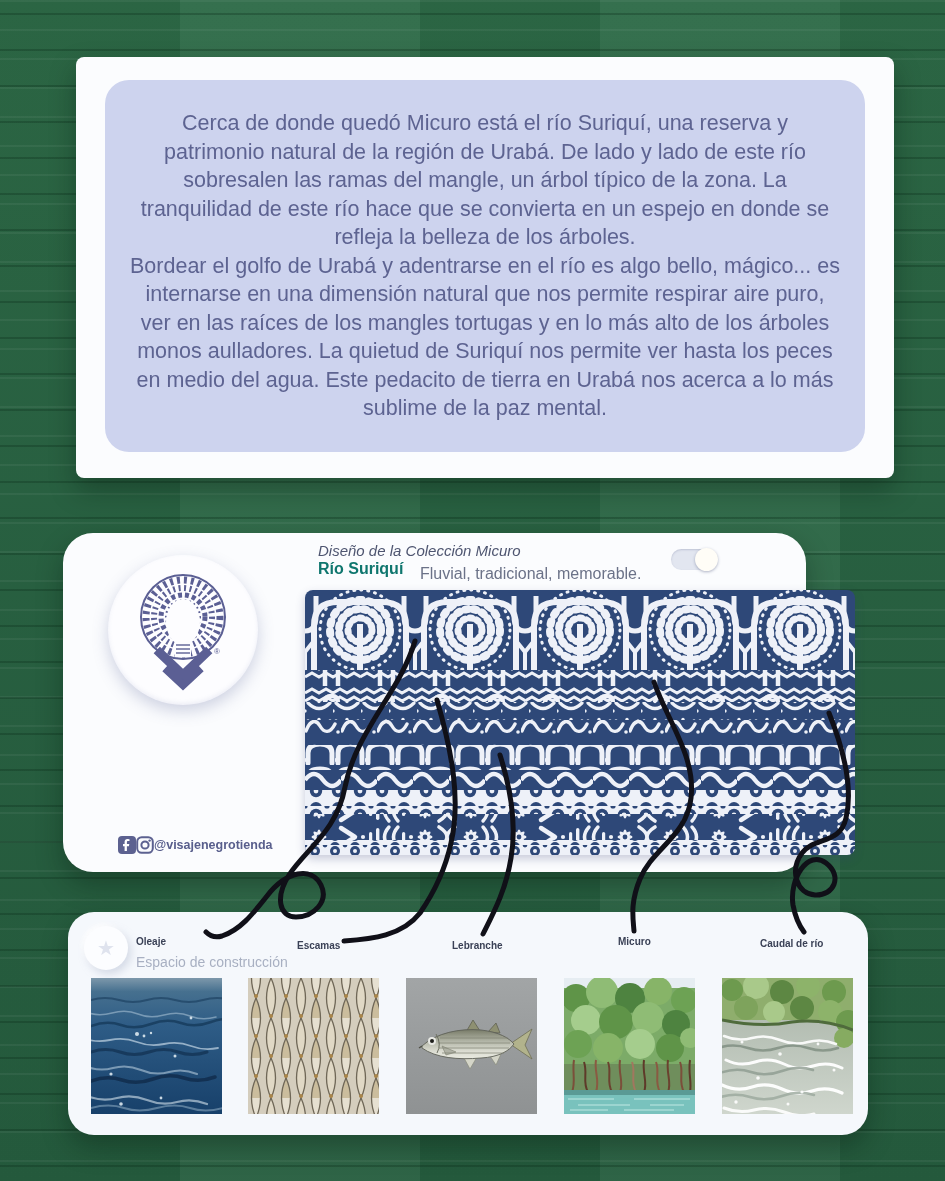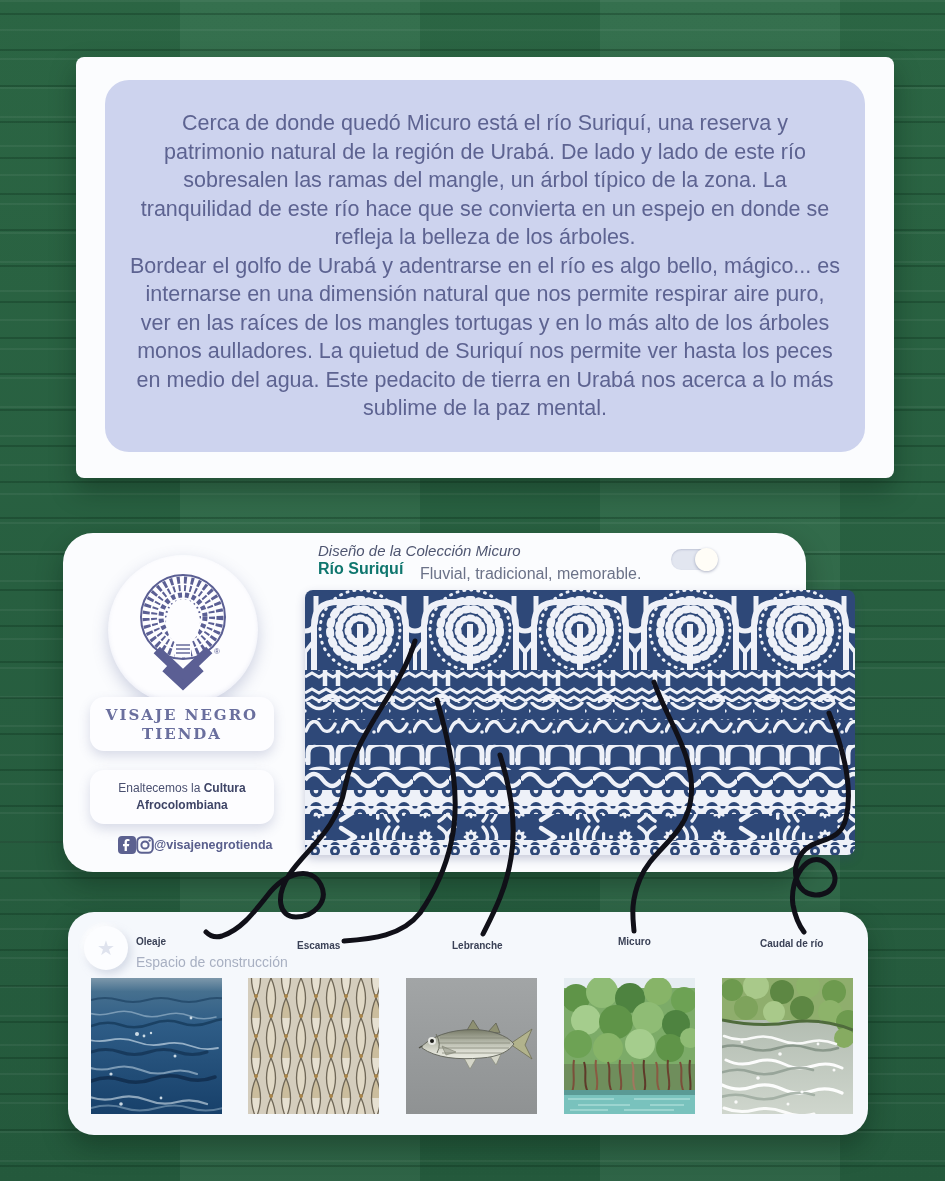--- a/index.html
+++ b/index.html
@@ -90,29 +90,21 @@
             <line x1="68" y1="98" x2="82" y2="98"></line>
         </g>
         <g stroke="#5b5f94" fill="none" stroke-linecap="square">
           <path d="M52,98 L75,120 L98,98" stroke-width="9"></path>
           <path d="M60,116 L75,130 L90,116" stroke-width="8"></path>
         </g>
         <text x="106" y="99" font-size="8" fill="#5b5f94">®</text>
       </svg>
     </div>
 
-    <div class="brand-box brand-name-box">
-      <div>VISAJE NEGRO</div>
-      <div>TIENDA</div>
-    </div>
-
-    <div class="brand-box brand-motto-box">
-      <div><span>Enaltecemos la </span><b>Cultura</b></div>
-      <div><b>Afrocolombiana</b></div>
-    </div>
+
 
     <div class="social-row">
       <svg width="18" height="18" viewBox="0 0 18 18">
         <rect x="0" y="0" width="18" height="18" rx="4" fill="#5c6190"></rect>
         <path d="M11.5,5 h-1.6 c-0.6,0 -1,0.4 -1,1.1 V8 h2.4 l-0.4,2.2 H8.9 V15 H6.6 V10.2 H5 V8 h1.6 V6 c0-1.8 1.1-2.9 2.8-2.9 l2.1,0.1 Z" fill="#ffffff"></path>
       </svg>
       <svg width="18" height="18" viewBox="0 0 18 18">
         <rect x="1.2" y="1.2" width="15.6" height="15.6" rx="4.5" fill="none" stroke="#5c6190" stroke-width="2"></rect>
         <circle cx="9" cy="9" r="3.6" fill="none" stroke="#5c6190" stroke-width="2"></circle>
         <circle cx="13.6" cy="4.6" r="1.2" fill="#5c6190"></circle>

